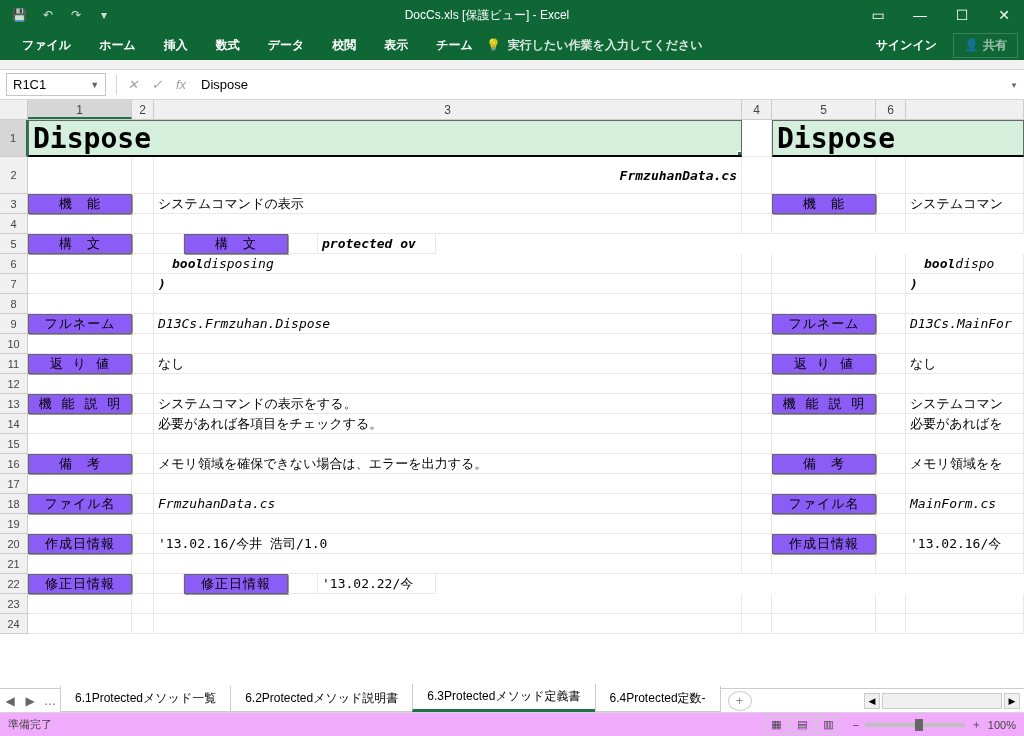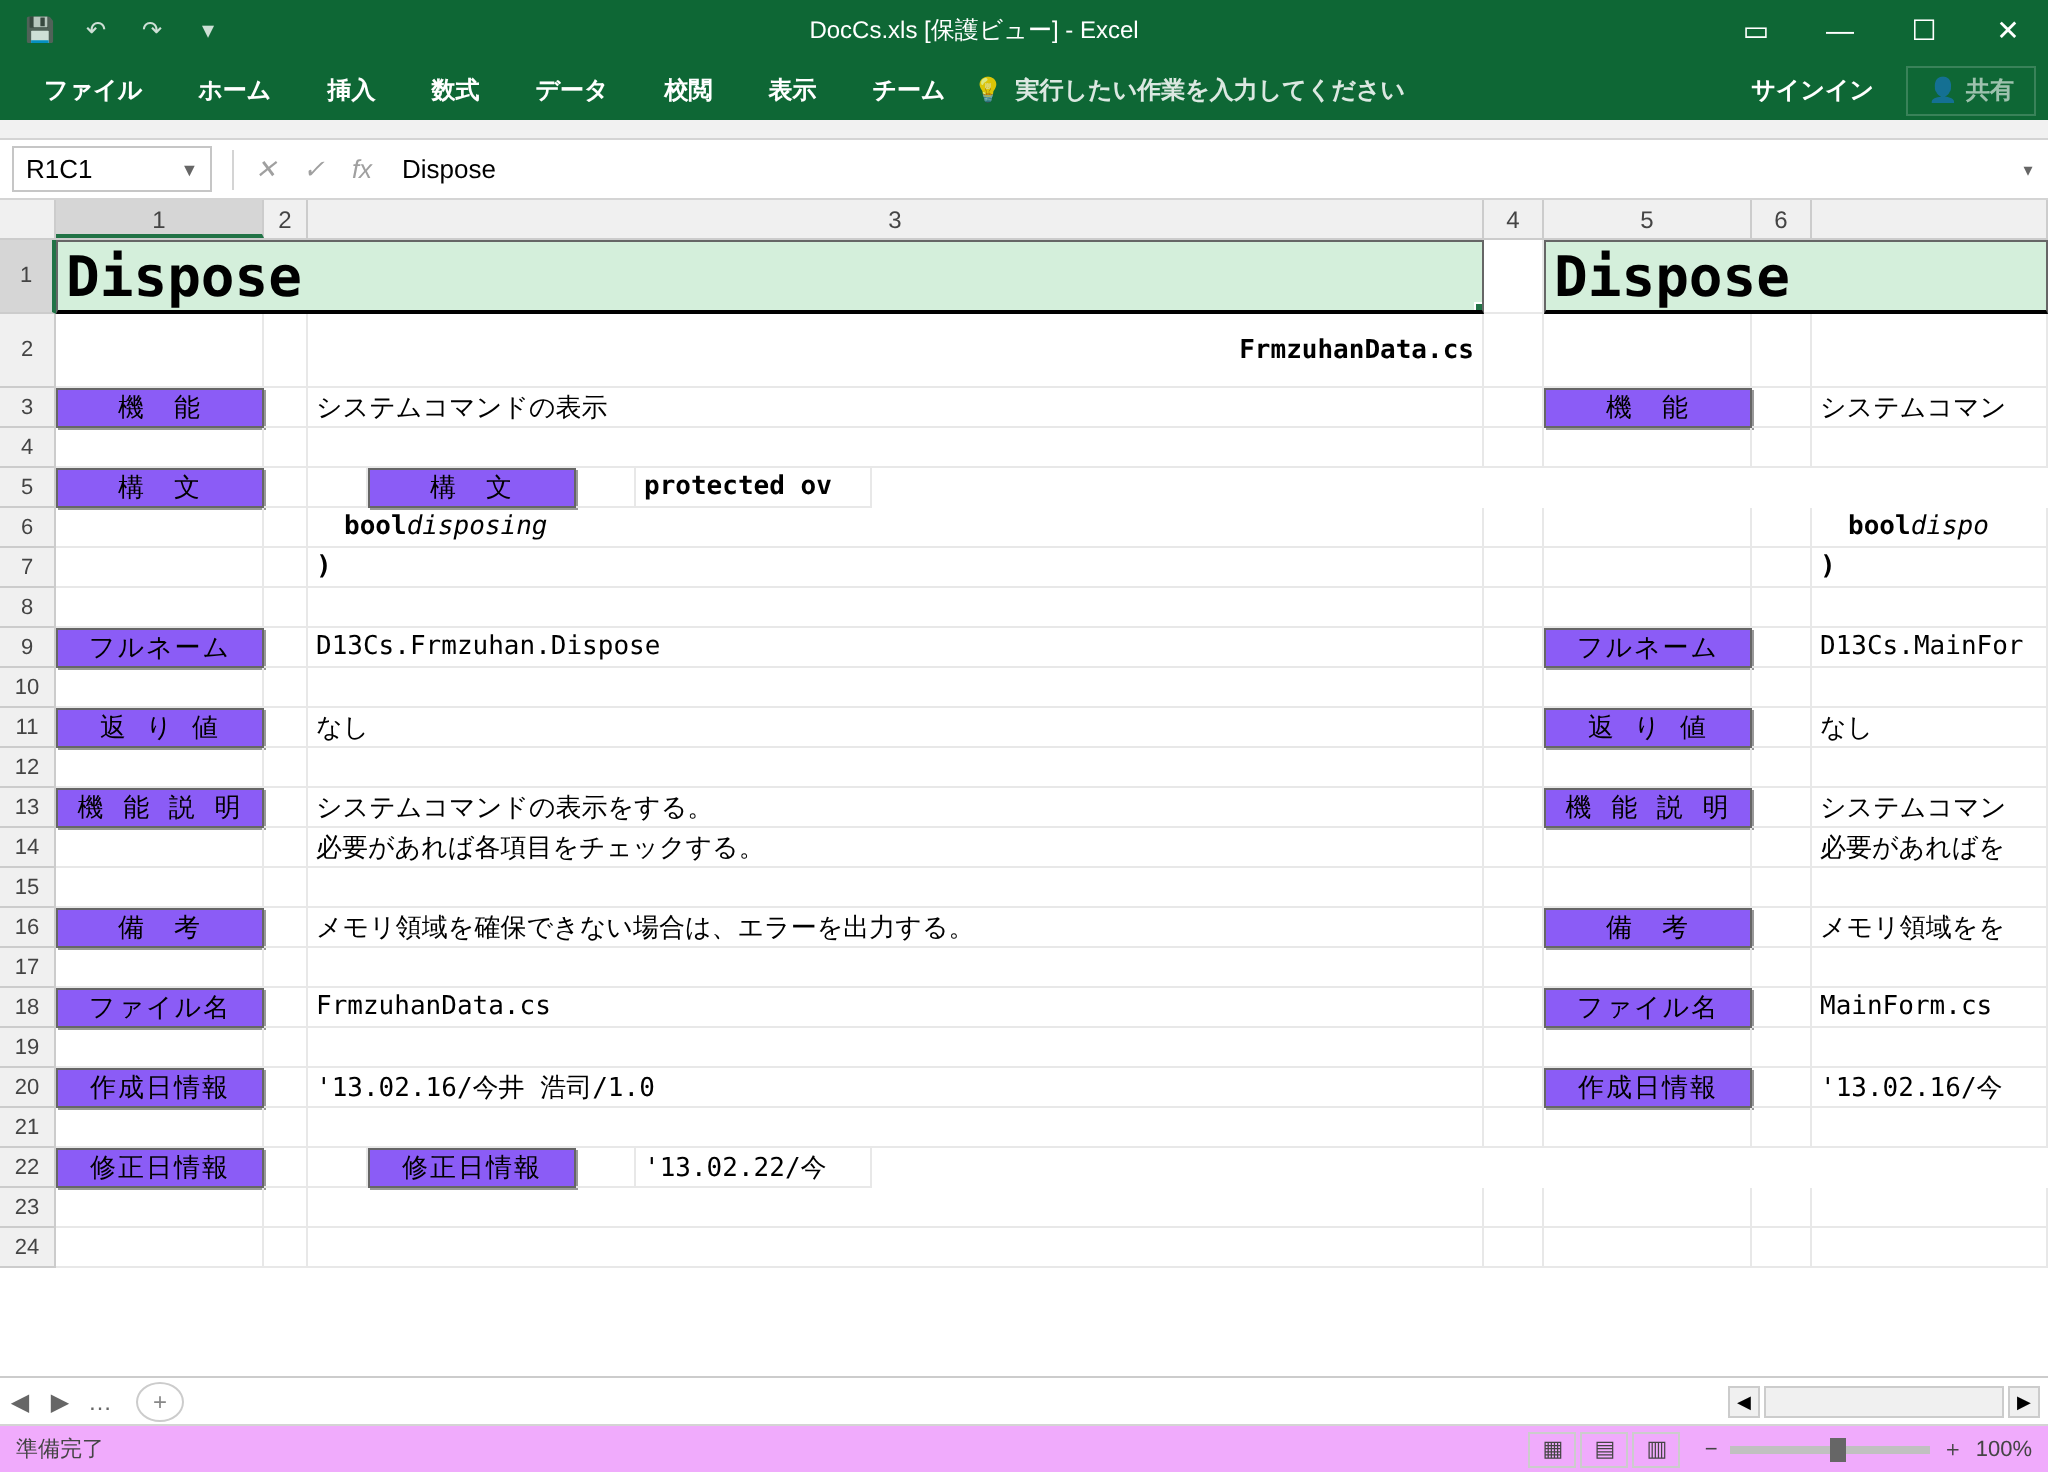--- a/index.html
+++ b/index.html
@@ -58,21 +58,21 @@
 .cell.c5 { width: 104px; }
 .cell.c6 { width: 30px; }
 .cell.c7 { width: 118px; }
 
 .title-cell { background: #d4efdb; font-family: "MS Gothic", monospace; font-size: 28px; font-weight: bold; border: 1px solid #666; border-bottom: 2px solid #000; position: relative; }
 .title-cell.selected::before { content: ""; position: absolute; inset: -2px; border: 2px solid #217346; pointer-events: none; }
 .title-cell.selected::after { content: ""; position: absolute; right: -4px; bottom: -4px; width: 6px; height: 6px; background: #217346; border: 1px solid #fff; }
 
 .label-cell { background: #8b5cf6; border: 1px solid #666; box-shadow: 1px 1px 0 #999; font-family: "MS Gothic", monospace; font-size: 13px; display: flex; align-items: center; justify-content: center; letter-spacing: 1px; }
 .right-al { justify-content: flex-end; }
-.mono { font-family: "MS Gothic", monospace; font-weight: bold; }
+.mono { font-family: "MS Gothic", monospace; font-weight: bold; font-style: italic; }
 .mono-it { font-family: "MS Gothic", monospace; font-style: italic; }
 .indent1 { padding-left: 18px !important; }
 
 
 .sheetbar { position: absolute; bottom: 24px; left: 0; right: 0; height: 24px; background: #fff; border-top: 1px solid #ccc; display: flex; align-items: center; font-size: 12px; }
 .sheetbar .navbtn { width: 20px; text-align: center; color: #666; cursor: pointer; }
 .sheetbar .tabs { display: flex; align-items: flex-end; height: 100%; }
 .sheetbar .stab { padding: 4px 14px; border: 1px solid #ccc; border-top: none; background: #fff; cursor: pointer; margin-right: -1px; }
 .sheetbar .stab.active { background: #fff; border-bottom: 3px solid #217346; font-weight: 500; }
 .sheetbar .newsheet { width: 24px; height: 20px; border: 1px solid #ccc; border-radius: 50%; margin-left: 8px; text-align: center; color: #888; cursor: pointer; line-height: 18px; }
@@ -418,20 +418,26 @@
         <div class="cell c7"></div>
     </div>
 
   </div>
 </div>
 
 <div class="sheetbar">
   <div class="navbtn">◀</div>
   <div class="navbtn">▶</div>
   <div class="navbtn">…</div>
+  <div class="tabs">
+    <div class="stab">6.1Protectedメソッド一覧</div>
+    <div class="stab">6.2Protectedメソッド説明書</div>
+    <div class="stab active">6.3Protectedメソッド定義書</div>
+    <div class="stab">6.4Protected定数-</div>
+  </div>
   <div class="newsheet">+</div>
   <div class="hscroll">
     <div class="btn">◀</div>
     <div class="track"></div>
     <div class="btn">▶</div>
   </div>
 </div>
 
 <div class="statusbar">
   <span>準備完了</span>

